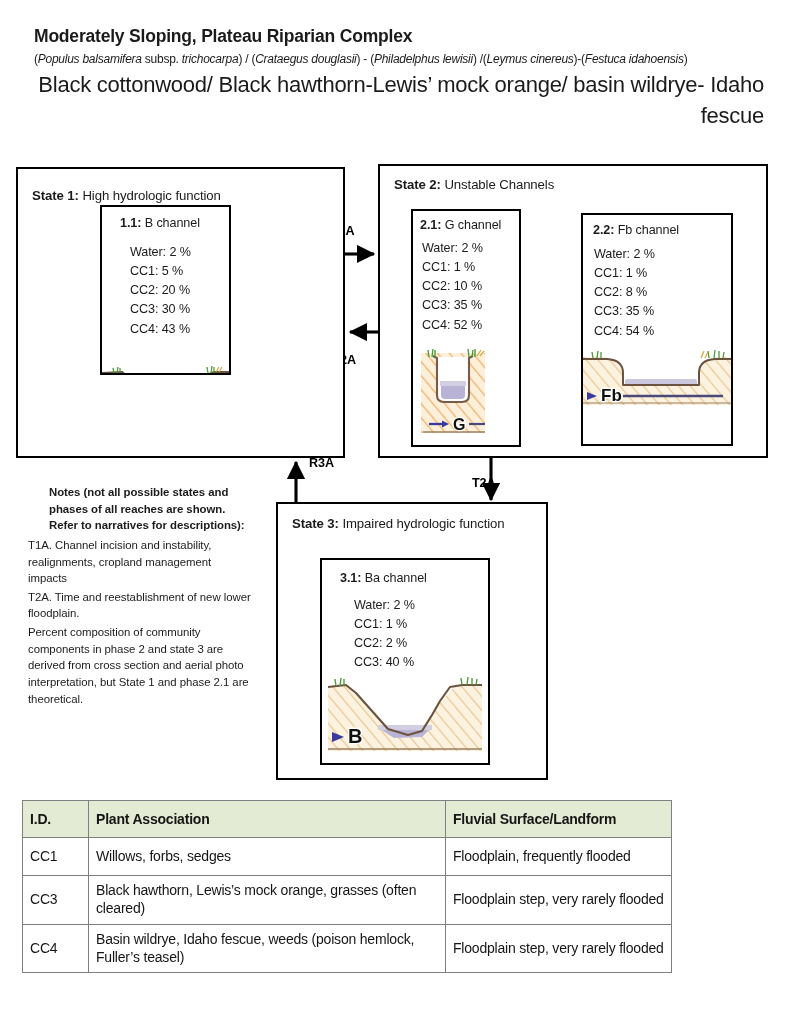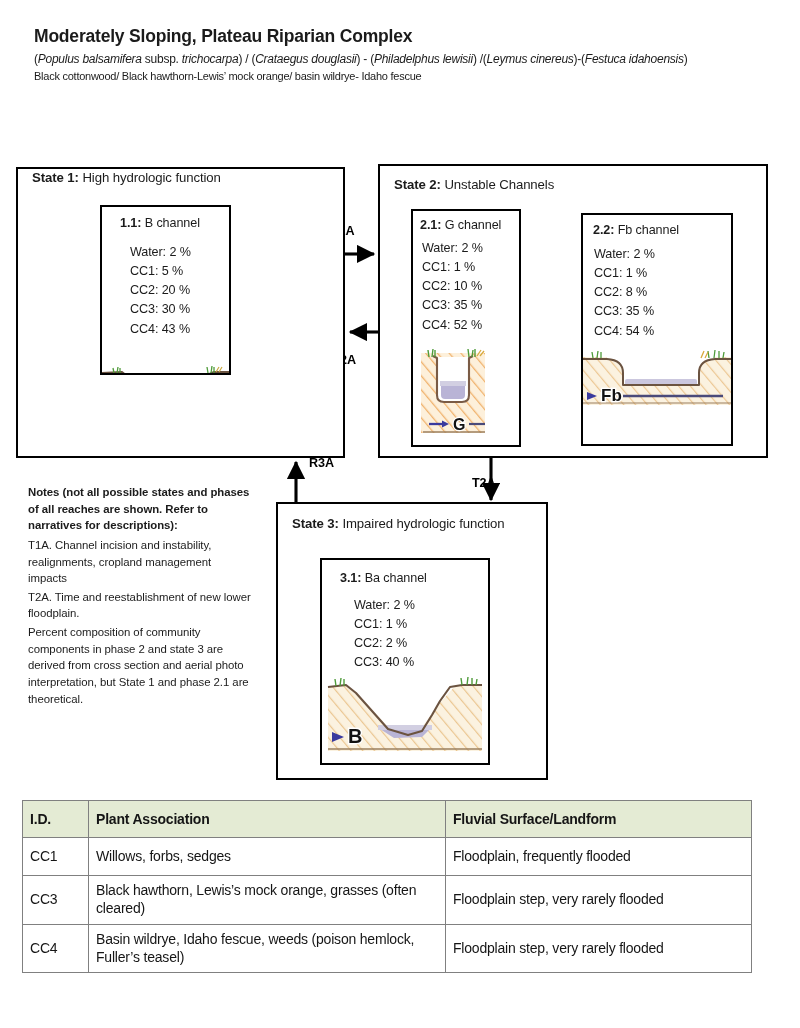--- a/index.html
+++ b/index.html
@@ -26,41 +26,42 @@
     line-height: 1.25;
     margin-bottom: 3px;
   }
   #title-block .sci-name {
     font-size: 12px;
     line-height: 1.42;
     letter-spacing: -0.25px;
   }
   #title-block .sci-name i { font-style: italic; }
   #title-block .common-name {
-    font-size: 11px;
+    font-size: 22px;
     line-height: 1.42;
     letter-spacing: -0.25px;
     margin-top: 1px;
+    text-align: right;
   }
 
   
   .state-box {
     position: absolute;
     border: 2.6px solid #000;
     background: #fff;
   }
   .state-head {
     font-size: 13.2px;
     line-height: 1.3;
     letter-spacing: -0.1px;
   }
   .state-head b { font-weight: bold; }
 
   #state1-box { left: 16px; top: 167px; width: 329px; height: 291px; }
-  #state1-box .state-head { position: absolute; left: 14px; top: 0; }
+  #state1-box .state-head { position: absolute; left: 14px; top: 18px; }
   #state2-box { left: 378px; top: 164px; width: 390px; height: 294px; }
   #state2-box .state-head { position: absolute; left: 14px; top: 10px; }
   #state3-box { left: 276px; top: 502px; width: 272px; height: 278px; }
   #state3-box .state-head { position: absolute; left: 14px; top: 11px; width: 215px; }
 
   
   .phase-box {
     position: absolute;
     border: 2.2px solid #000;
     background: #fff;
@@ -122,28 +123,28 @@
 
   
   #notes-block {
     position: absolute;
     left: 28px; top: 484px; width: 224px;
     font-size: 11.4px;
     line-height: 1.46;
     letter-spacing: -0.05px;
     color: #1b1b1b;
   }
-  #notes-block .notes-head { font-weight: bold; margin-bottom: 3px; }
+  #notes-block .notes-head { font-weight: bold; margin-bottom: 3px; margin-left: 21px; }
   #notes-block p { margin: 0 0 2px 0; }
 
   
   #assoc-table {
     position: absolute;
     left: 22px; top: 800px;
-    width: 730px;
+    width: 650px;
     border-collapse: collapse;
     background: #fff;
   }
   #assoc-table td, #assoc-table th {
     border: 1.3px solid #808080;
     padding: 5px 7px 6px 7px;
     font-size: 14px;
     line-height: 1.3;
     letter-spacing: -0.2px;
     text-align: left;

